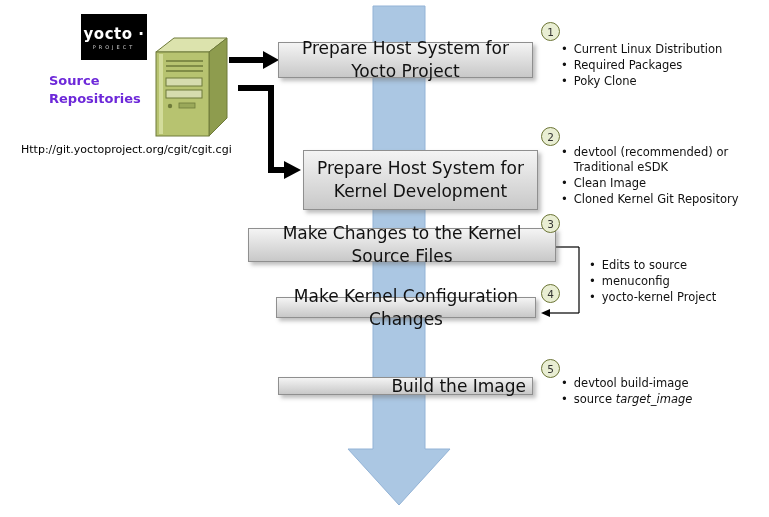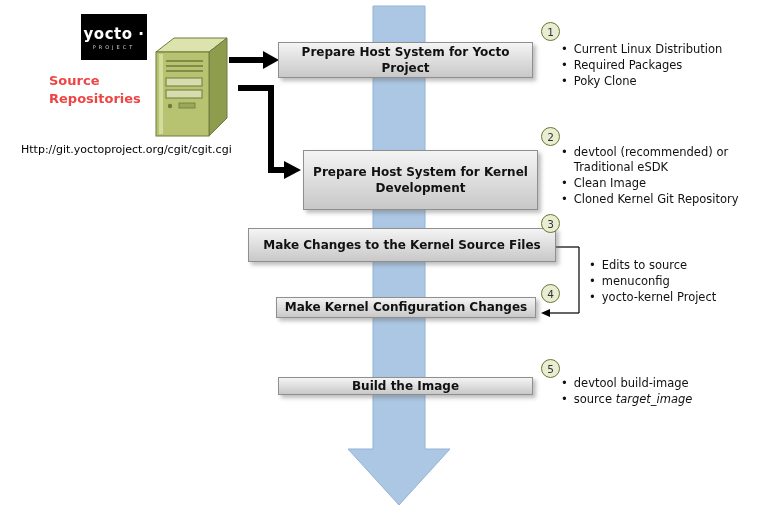--- a/index.html
+++ b/index.html
@@ -2,37 +2,37 @@
 <html><head>
 <meta charset="utf-8">
 <style>
   html,body{margin:0;padding:0;background:#fff;}
   #canvas{
     position:relative;width:769px;height:517px;background:#fff;overflow:hidden;
     font-family:"DejaVu Sans","Liberation Sans",sans-serif;color:#111;margin-left:13px;
   }
   #shapes{position:absolute;left:0;top:0;width:769px;height:517px;pointer-events:none;}
   .box{
-    position:absolute;display:flex;align-items:center;justify-content:center;
-    text-align:center;font-size:12px;color:#111;
+    position:absolute;display:flex;align-items:center;justify-content:flex-end;
+    text-align:center;font-size:17px;color:#111;
     background:linear-gradient(#f4f4f4,#c8c8c8);
     border:1px solid #8f8f8f;
     box-shadow:3px 3px 4px rgba(110,110,110,0.45);
-    padding:2px 6px;box-sizing:border-box;line-height:1.35;font-weight:bold;
+    padding:2px 6px;box-sizing:border-box;line-height:1.35;
   }
   .circle{
     position:absolute;width:19px;height:19px;border-radius:50%;
     background:#e9eed3;border:1.5px solid #6b7434;box-sizing:border-box;
     display:flex;align-items:center;justify-content:center;
     font-size:10.5px;color:#333;
   }
   .bullets{position:absolute;font-size:11.5px;line-height:1.3;color:#111;}
   .bullet{display:flex;margin-bottom:1px;}
   .bullet .dot{margin-right:6px;flex:0 0 auto;}
-  .src-label{position:absolute;left:36px;top:72px;width:104px;font-weight:bold;font-size:13px;line-height:1.35;color:#ef4444;}
+  .src-label{position:absolute;left:36px;top:72px;width:104px;font-weight:bold;font-size:13px;line-height:1.35;color:#6d28d9;}
   .src-url{position:absolute;left:8px;top:143px;font-size:11px;color:#000;text-align:right;}
   .logo{
     position:absolute;left:68px;top:14px;width:66px;height:46px;background:#000;
     display:flex;flex-direction:column;align-items:center;justify-content:center;
   }
   .logo .brand{color:#fff;font-size:15px;font-weight:bold;letter-spacing:0.5px;}
   .logo .proj{color:#cfcfcf;font-size:5px;letter-spacing:3px;margin-top:1px;}
   .ital{font-style:italic;}
 </style>
 </head>

